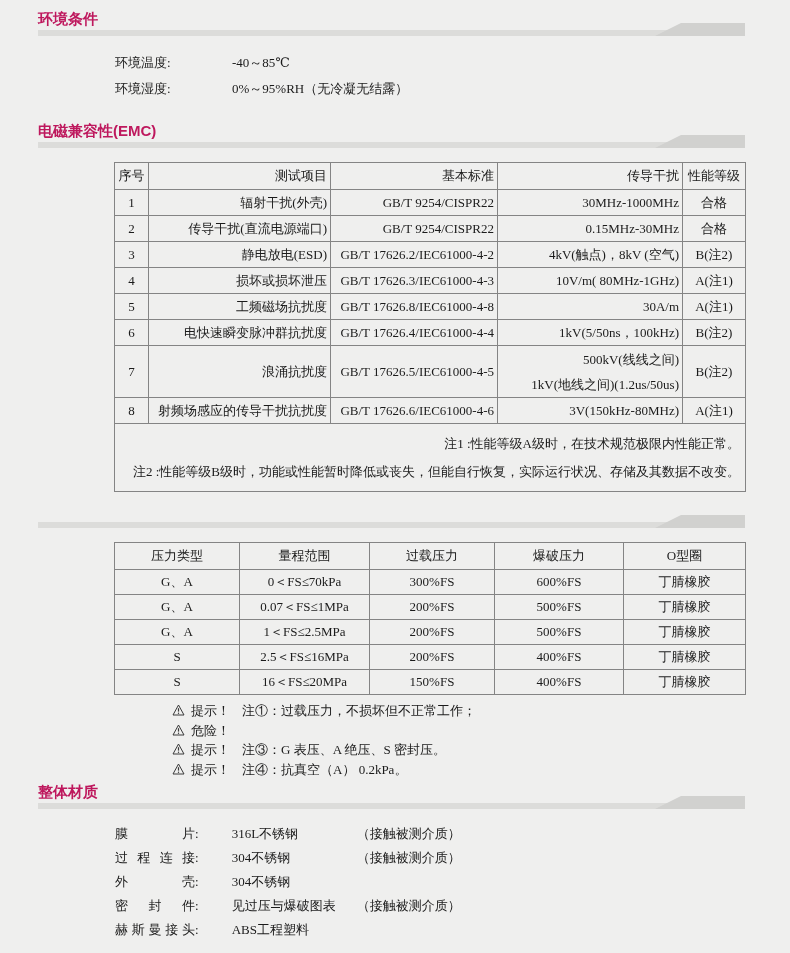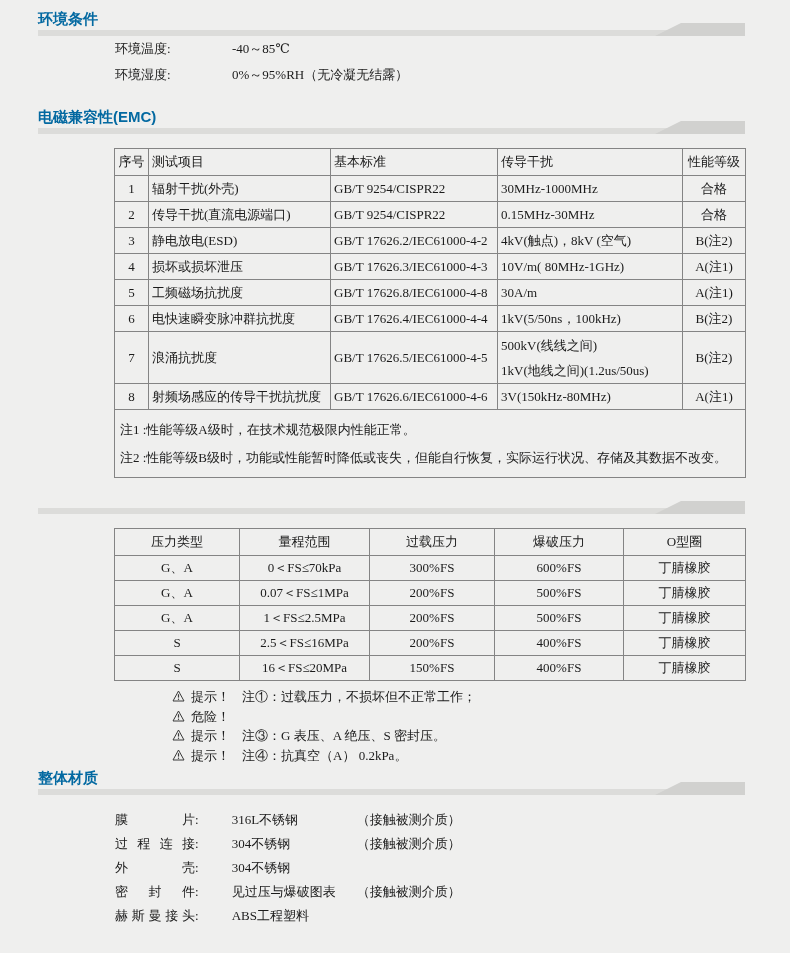--- a/index.html
+++ b/index.html
@@ -8,40 +8,40 @@
     background:#efefee;
     color:#1b1b1b;
     font-family:"Liberation Serif","DejaVu Serif",serif;
     font-size:13px;
   }
   .page{box-sizing:border-box;width:790px;height:953px;padding:10px 45px 0 38px;overflow:hidden;}
 
   
   .sec-title{
     font-family:"Liberation Sans","DejaVu Sans",sans-serif;
-    font-weight:700;font-size:15px;line-height:18px;color:#0369a1;
+    font-weight:700;font-size:15px;line-height:18px;color:#be185d;
   }
   .sec-bar{position:relative;height:6px;background:#dcdcda;margin-top:2px;}
   .sec-ramp{
     position:absolute;right:0;bottom:0;width:90px;height:13px;background:#d1d1cf;
     clip-path:polygon(0 100%,26px 0,100% 0,100% 100%);
   }
 
   
-  .env-block{}
+  .env-block{margin-top:14px;}
   .kv-row{margin-left:77px;height:26px;line-height:26px;}
   .kv-label{display:inline-block;width:117px;}
 
   
   table{border-collapse:collapse;table-layout:fixed;margin-left:76px;width:631px;}
   th,td{border:1px solid #848484;font-weight:normal;padding:0 3px;overflow:hidden;}
   .emc-table{margin-top:14px;}
   .emc-table th{height:26px;white-space:nowrap;}
   .emc-table td{height:25px;white-space:nowrap;}
-  .t-left{text-align:left;}
+  .t-left{text-align:right;}
   .t-center{text-align:center;}
   .emc-table td.cond-multi{height:51px;line-height:25px;}
   .emc-table td.emc-notes-cell{height:63px;line-height:28px;padding:2px 5px;white-space:normal;vertical-align:middle;}
 
   .p-table{margin-top:14px;}
   .p-table th{height:26px;text-align:center;white-space:nowrap;}
   .p-table td{height:24px;text-align:center;white-space:nowrap;}
 
   
   .p-notes{margin:6px 0 0 134px;}

